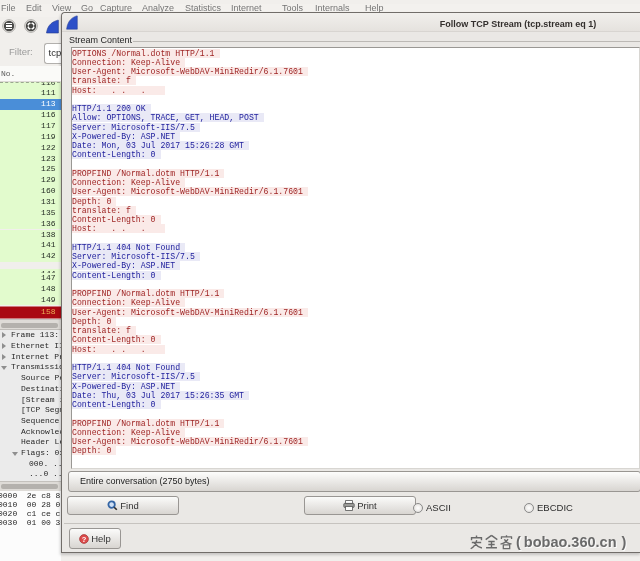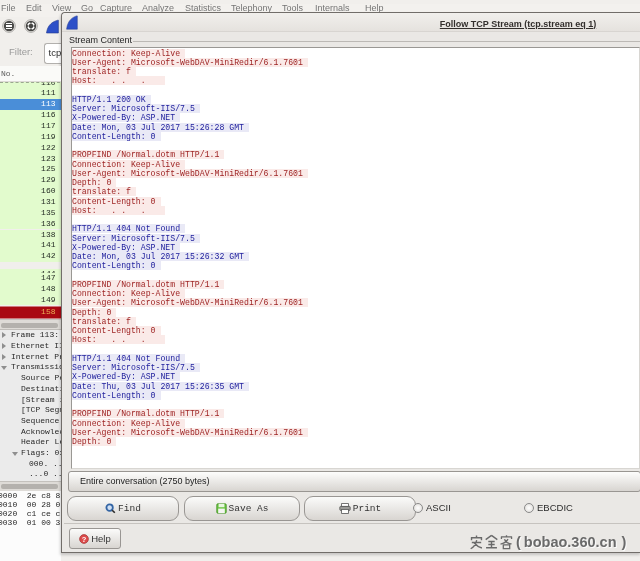--- a/index.html
+++ b/index.html
@@ -34,37 +34,37 @@
 #filterbox{position:absolute;left:43.5px;top:42.5px;width:20px;height:19px;background:#fff;
   border:1px solid #b2b0ad;border-radius:3px 0 0 3px;border-right:none;}
 #filterbox span{position:absolute;left:4px;top:3.5px;font-size:9.5px;color:#2e2e2e;}
 
 #dlg{position:absolute;left:61px;top:12px;width:579px;height:539px;background:#eae8e5;
   border:1px solid #716d69;border-right:none;border-radius:4px 0 0 0;
   box-shadow:-1px 2px 3px rgba(0,0,0,0.18);}
 #tbar{position:absolute;left:0;top:0;width:100%;height:18px;border-radius:4px 0 0 0;
   background:linear-gradient(#f1efec,#e5e2de);border-bottom:1px solid #d8d5d1;}
 #ttl{position:absolute;left:356px;top:5.5px;width:200px;text-align:center;
-  font-size:9px;font-weight:bold;color:#332f2d;text-decoration:underline;}
+  font-size:9px;font-weight:bold;color:#332f2d;}
 #grplab{position:absolute;left:7px;top:22px;font-size:9px;color:#262626;}
 #grpline{position:absolute;left:70.5px;top:27.5px;right:0;height:1px;background:#bcb9b5;}
 #ta{position:absolute;left:9px;top:34px;width:569px;height:421.5px;background:#fff;
   border:1px solid;border-color:#9a9894 #d8d6d2 #d8d6d2 #9a9894;box-sizing:border-box;
   overflow:hidden;padding-top:0.6px;}
 .l{height:9.25px;line-height:9.25px;font:8.2px "Liberation Mono",monospace;white-space:pre;}
 .l span{padding-right:5px;}
 .R{color:#9b1d1d;background:#faeae8;}
 .B{color:#1b1b9b;background:#e9e9f6;}
 #combo{position:absolute;left:6px;top:457.5px;right:0;height:21.5px;
   background:linear-gradient(#fdfdfc,#d8d5d1);border:1px solid #999692;border-radius:3px;
   box-sizing:border-box;}
 #combo span{position:absolute;left:11px;top:4.5px;font-size:9px;color:#222;}
-.btn{position:absolute;top:483px;height:25px;background:linear-gradient(#fbfbfa,#d8d5d1);
-  border:1px solid #999693;border-radius:9px;box-sizing:border-box;
-  display:flex;align-items:center;justify-content:center;font-size:9.5px;color:#343434;font-family:Liberation Mono, monospace;}
+.btn{position:absolute;top:483px;height:19px;background:linear-gradient(#fbfbfa,#d8d5d1);
+  border:1px solid #999693;border-radius:3px;box-sizing:border-box;
+  display:flex;align-items:center;justify-content:center;font-size:9.5px;color:#343434;}
 .btn svg{margin-right:2px;}
 #help{position:absolute;left:7px;top:515px;width:52px;height:21px;
   background:linear-gradient(#fbfbfa,#d8d5d1);border:1px solid #999693;border-radius:3px;
   box-sizing:border-box;display:flex;align-items:center;justify-content:center;
   font-size:9.5px;color:#343434;}
 .radio{position:absolute;top:489.5px;width:10px;height:10px;border:1px solid #8a8a8a;
   border-radius:50%;background:radial-gradient(#ffffff,#dddad6);box-sizing:border-box;}
 .rlab{position:absolute;top:489px;font-size:9.5px;color:#2c2c2c;}
 #sep{position:absolute;left:2px;top:509.5px;right:0;height:1px;background:#c6c3bf;}
 #wm{position:absolute;left:469px;top:533.5px;width:174px;height:20px;color:#6a6a6a;
@@ -72,21 +72,21 @@
 </style></head><body>
 <div id="scr">
   <div id="menubar">
       <span style="left:1px">File</span>
       <span style="left:26px">Edit</span>
       <span style="left:52px">View</span>
       <span style="left:81px">Go</span>
       <span style="left:100px">Capture</span>
       <span style="left:142px">Analyze</span>
       <span style="left:185px">Statistics</span>
-      <span style="left:231px">Telephony</span>
+      <span style="left:231px">Internet</span>
       <span style="left:282px">Tools</span>
       <span style="left:315px">Internals</span>
       <span style="left:365px">Help</span>
     </div>
 
   <svg style="position:absolute;left:2px;top:19px" width="14" height="14" viewBox="0 0 14 14">
     <circle cx="7" cy="7" r="6.3" fill="none" stroke="#a9a7a4" stroke-width="1"></circle>
     <circle cx="7" cy="7" r="5.2" fill="#4a4a48"></circle>
     <g fill="#fff" shape-rendering="crispEdges">
         <rect x="4" y="4.2" width="6" height="1.2"></rect>
@@ -201,43 +201,44 @@
   </div>
   <div id="dlg">
     <div id="tbar"></div>
     <svg style="position:absolute;left:4px;top:2px" width="12" height="15" viewBox="0 0 12 15">
       <path d="M0.6,14.2 C1.2,8.6 3.8,3 10.6,0.9 L11.3,0.9 L11.3,14.2 Z" fill="#2d50c8" stroke="#20388f" stroke-width="0.5"></path>
     </svg>
     <div id="ttl">Follow TCP Stream (tcp.stream eq 1)</div>
     <div id="grplab">Stream Content</div>
     <div id="grpline"></div>
     <div id="ta">
+<div class="l"><span class="R">OPTIONS /Normal.dotm HTTP/1.1</span></div>
 <div class="l"><span class="R">Connection: Keep-Alive</span></div>
 <div class="l"><span class="R">User-Agent: Microsoft-WebDAV-MiniRedir/6.1.7601</span></div>
 <div class="l"><span class="R">translate: f</span></div>
 <div class="l"><span class="R">Host:   . .   .   </span></div>
 <div class="l"></div>
 <div class="l"><span class="B">HTTP/1.1 200 OK</span></div>
+<div class="l"><span class="B">Allow: OPTIONS, TRACE, GET, HEAD, POST</span></div>
 <div class="l"><span class="B">Server: Microsoft-IIS/7.5</span></div>
 <div class="l"><span class="B">X-Powered-By: ASP.NET</span></div>
 <div class="l"><span class="B">Date: Mon, 03 Jul 2017 15:26:28 GMT</span></div>
 <div class="l"><span class="B">Content-Length: 0</span></div>
 <div class="l"></div>
 <div class="l"><span class="R">PROPFIND /Normal.dotm HTTP/1.1</span></div>
 <div class="l"><span class="R">Connection: Keep-Alive</span></div>
 <div class="l"><span class="R">User-Agent: Microsoft-WebDAV-MiniRedir/6.1.7601</span></div>
 <div class="l"><span class="R">Depth: 0</span></div>
 <div class="l"><span class="R">translate: f</span></div>
 <div class="l"><span class="R">Content-Length: 0</span></div>
 <div class="l"><span class="R">Host:   . .   .   </span></div>
 <div class="l"></div>
 <div class="l"><span class="B">HTTP/1.1 404 Not Found</span></div>
 <div class="l"><span class="B">Server: Microsoft-IIS/7.5</span></div>
 <div class="l"><span class="B">X-Powered-By: ASP.NET</span></div>
-<div class="l"><span class="B">Date: Mon, 03 Jul 2017 15:26:32 GMT</span></div>
 <div class="l"><span class="B">Content-Length: 0</span></div>
 <div class="l"></div>
 <div class="l"><span class="R">PROPFIND /Normal.dotm HTTP/1.1</span></div>
 <div class="l"><span class="R">Connection: Keep-Alive</span></div>
 <div class="l"><span class="R">User-Agent: Microsoft-WebDAV-MiniRedir/6.1.7601</span></div>
 <div class="l"><span class="R">Depth: 0</span></div>
 <div class="l"><span class="R">translate: f</span></div>
 <div class="l"><span class="R">Content-Length: 0</span></div>
 <div class="l"><span class="R">Host:   . .   .   </span></div>
 <div class="l"></div>
@@ -254,28 +255,20 @@
     </div>
     <div id="combo">
         <span>Entire conversation (2750 bytes)</span>
       </div>
     <div class="btn" style="left:5px;width:112px">
       <svg width="11" height="11" viewBox="0 0 11 11">
         <circle cx="4.6" cy="4.6" r="3.2" fill="#cfe0f5" stroke="#3465a4" stroke-width="1.8"></circle>
         <line x1="7.2" y1="7.2" x2="9.8" y2="9.8" stroke="#2a2a2a" stroke-width="1.6"></line>
       </svg>
         <span>Find</span>
-    </div>
-    <div class="btn" style="left:122px;width:116px">
-      <svg width="11" height="11" viewBox="0 0 11 11">
-        <rect x="0.8" y="0.8" width="9.4" height="9.4" rx="1" fill="#6cc644" stroke="#3d8c1e" stroke-width="0.8"></rect>
-        <rect x="2.6" y="0.8" width="5.8" height="3.4" fill="#e8f5e0"></rect>
-        <rect x="2.2" y="5.6" width="6.6" height="4.6" fill="#f4f4f2"></rect>
-      </svg>
-        <span>Save As</span>
     </div>
     <div class="btn" style="left:242px;width:112px">
       <svg width="12" height="11" viewBox="0 0 12 11">
         <rect x="2.6" y="0.6" width="6.8" height="3" fill="#fff" stroke="#555" stroke-width="0.8"></rect>
         <rect x="0.8" y="3.4" width="10.4" height="4" rx="0.8" fill="#9b9b98" stroke="#555" stroke-width="0.8"></rect>
         <rect x="2.6" y="6.4" width="6.8" height="4" fill="#fdfdfb" stroke="#555" stroke-width="0.8"></rect>
       </svg>
         <span>Print</span>
     </div>
     <div class="radio" style="left:351px"></div>

